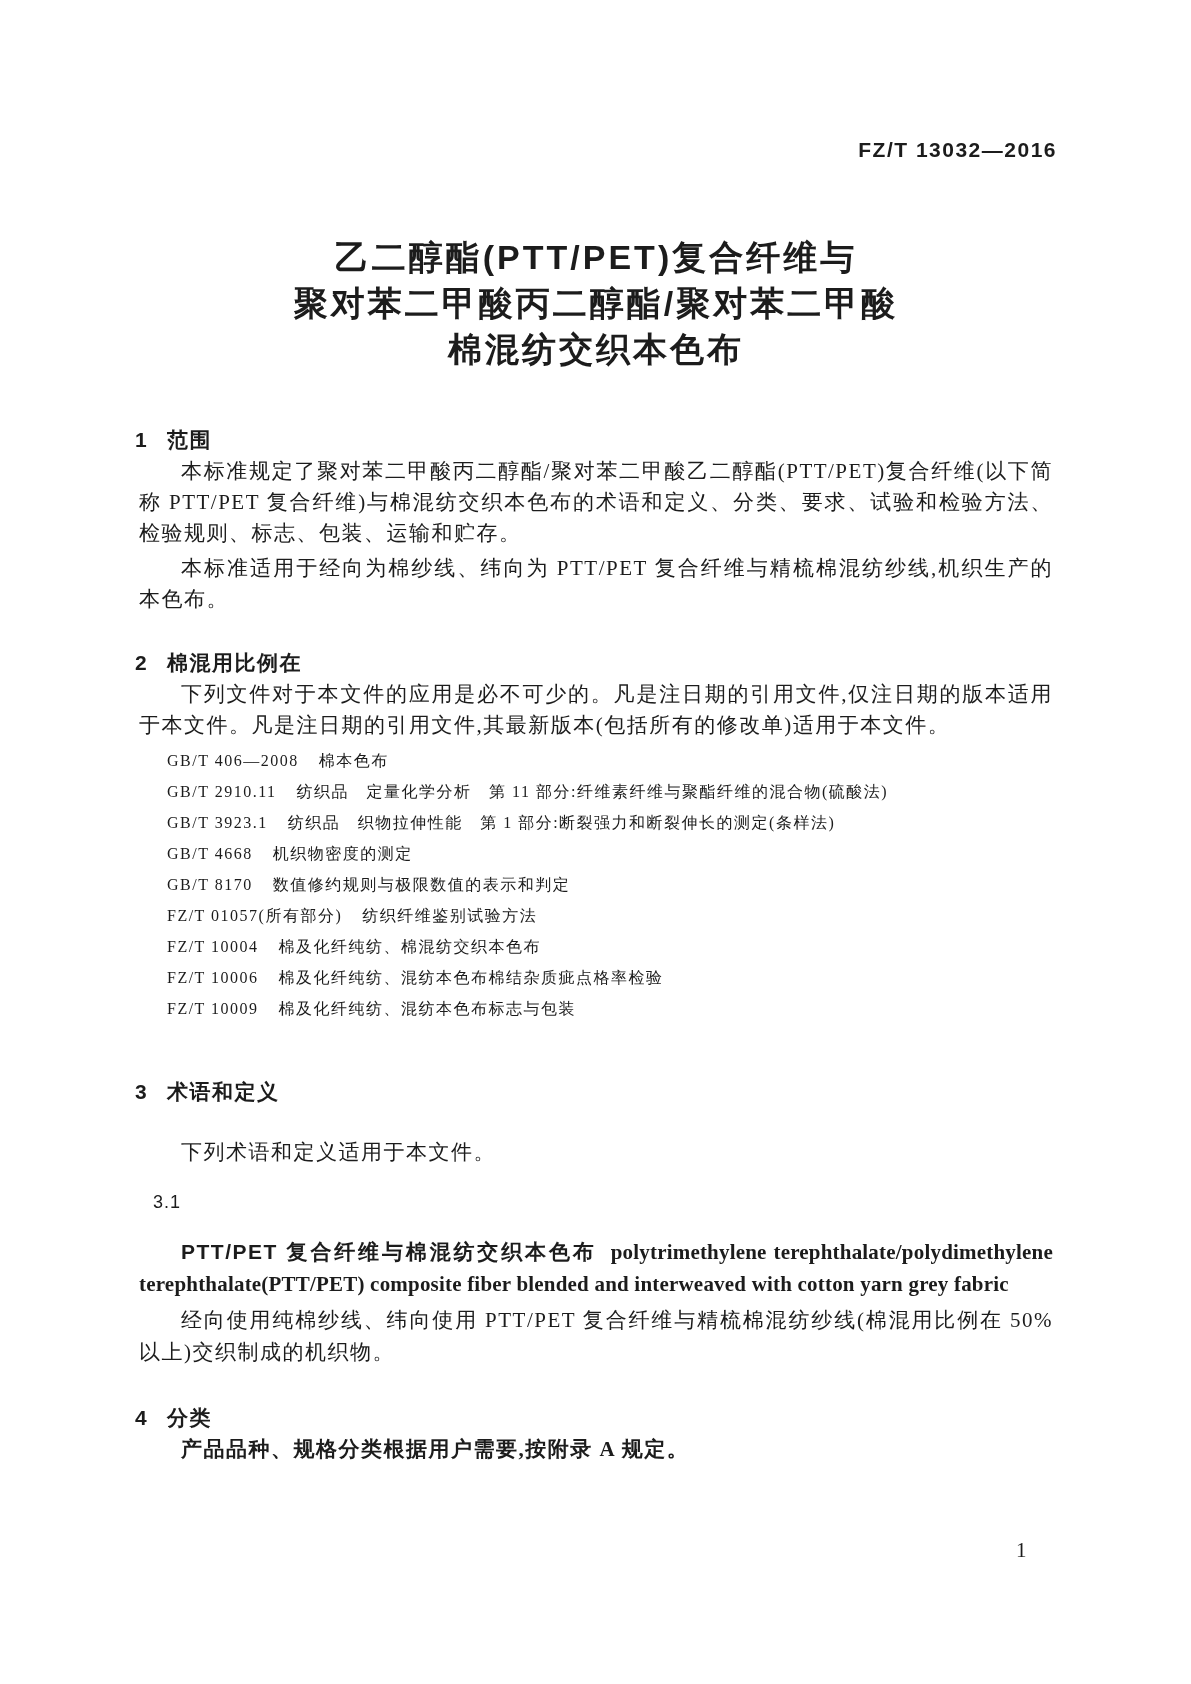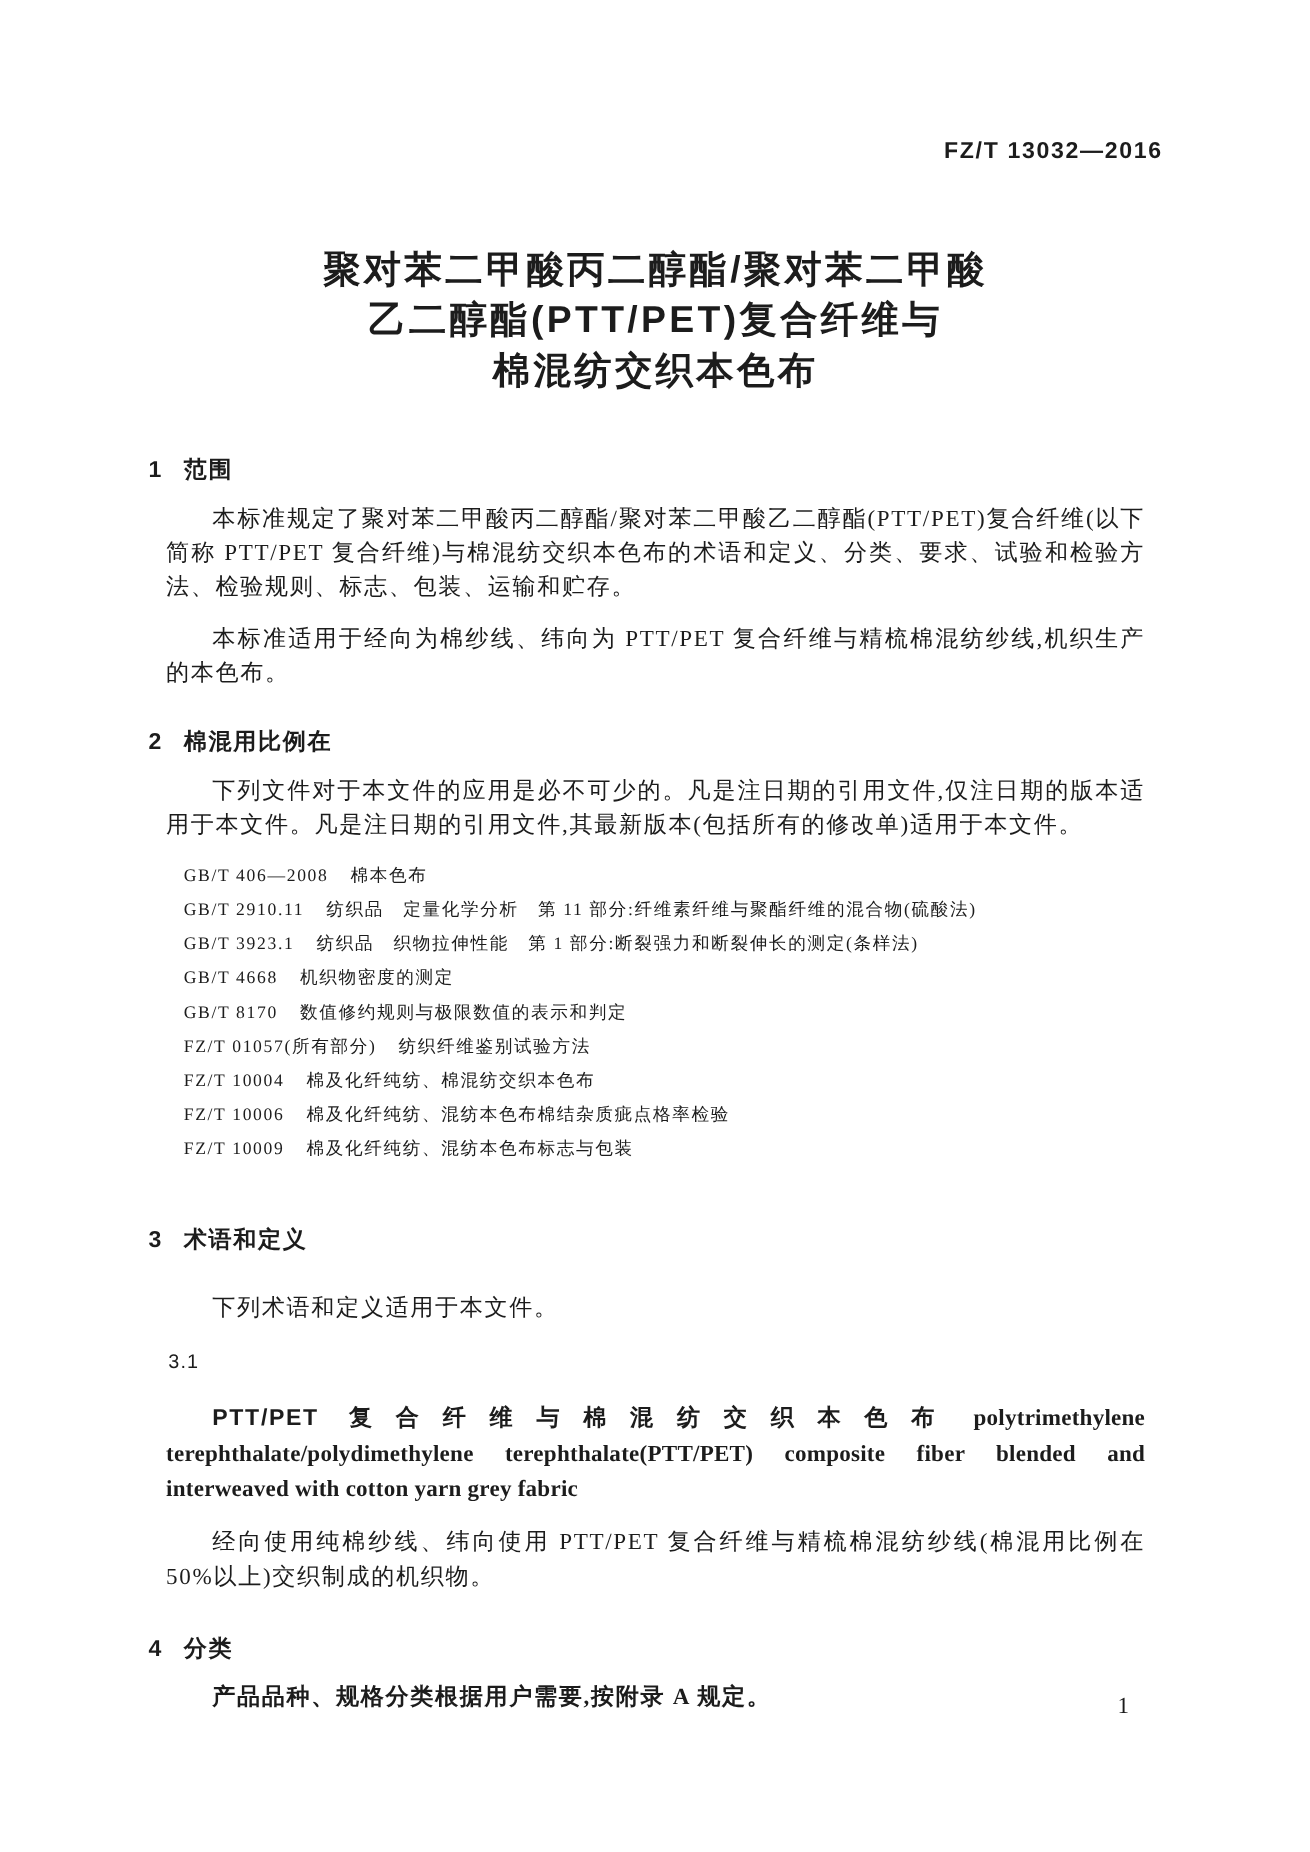--- a/index.html
+++ b/index.html
@@ -1,20 +1,20 @@
 <!DOCTYPE html>
 <html><head>
 <meta charset="utf-8">
 <style>
   html,body { margin:0; padding:0; background:#ffffff; }
   .page {
     position:relative; width:1191px; height:1684px; background:#ffffff;
     color:#1c1c1c; overflow:hidden;
   }
-  .content { position:absolute; left:135px; top:0; width:922px; }
+  .content { position:absolute; left:135px; top:12px; width:922px; }
 
   .doc-code {
     padding-top:126px; margin:0; text-align:right;
     font-family:"Liberation Sans", sans-serif; font-weight:600;
     font-size:21px; line-height:24px; letter-spacing:1.5px;
   }
 
   .title-block {
     margin-top:72px; text-align:center;
     font-family:"Liberation Sans", sans-serif; font-weight:700;
@@ -29,21 +29,21 @@
   .sec-heading .num { display:inline-block; min-width:14px; margin-right:18px; }
   .h1 { margin-top:56px; }
   .h2 { margin-top:36px; }
   .h3 { margin-top:56px; }
   .h4 { margin-top:38px; }
 
   .body-text, p.para {
     font-family:"Liberation Serif", serif; font-size:21px; letter-spacing:1.5px;
   }
   p.para {
-    margin:16px; line-height:31px; text-indent:2em; text-align:justify;
+    margin:4px; line-height:31px; text-indent:2em; text-align:justify;
   }
   .p1 { margin-top:32px; }
   .intro2 { margin-top:37px; }
 
   .refs { padding-left:2em; margin:0; }
   .ref-line {
     font-family:Liberation Serif, serif; font-size:16px;
     letter-spacing:1.5px; line-height:31px; white-space:nowrap;
   }
   .ref-title { margin-left:20px; }
@@ -67,22 +67,22 @@
 </style>
 </head>
 <body>
 
 <div class="page">
   <div class="content">
 
     <div class="doc-code">FZ/T 13032—2016</div>
 
     <div class="title-block">
+      <span class="title-line">乙二醇酯(PTT/PET)复合纤维与</span>
       <span class="title-line">聚对苯二甲酸丙二醇酯/聚对苯二甲酸</span>
-      <span class="title-line">乙二醇酯(PTT/PET)复合纤维与</span>
       <span class="title-line">棉混纺交织本色布</span>
     </div>
 
     <div class="sec-heading h1">
       <span class="num">1</span><span>范围</span>
     </div>
     <p class="para p1">本标准规定了聚对苯二甲酸丙二醇酯/聚对苯二甲酸乙二醇酯(PTT/PET)复合纤维(以下简称 PTT/PET 复合纤维)与棉混纺交织本色布的术语和定义、分类、要求、试验和检验方法、检验规则、标志、包装、运输和贮存。</p>
     <p class="para">本标准适用于经向为棉纱线、纬向为 PTT/PET 复合纤维与精梳棉混纺纱线,机织生产的本色布。</p>
 
     <div class="sec-heading h2">

